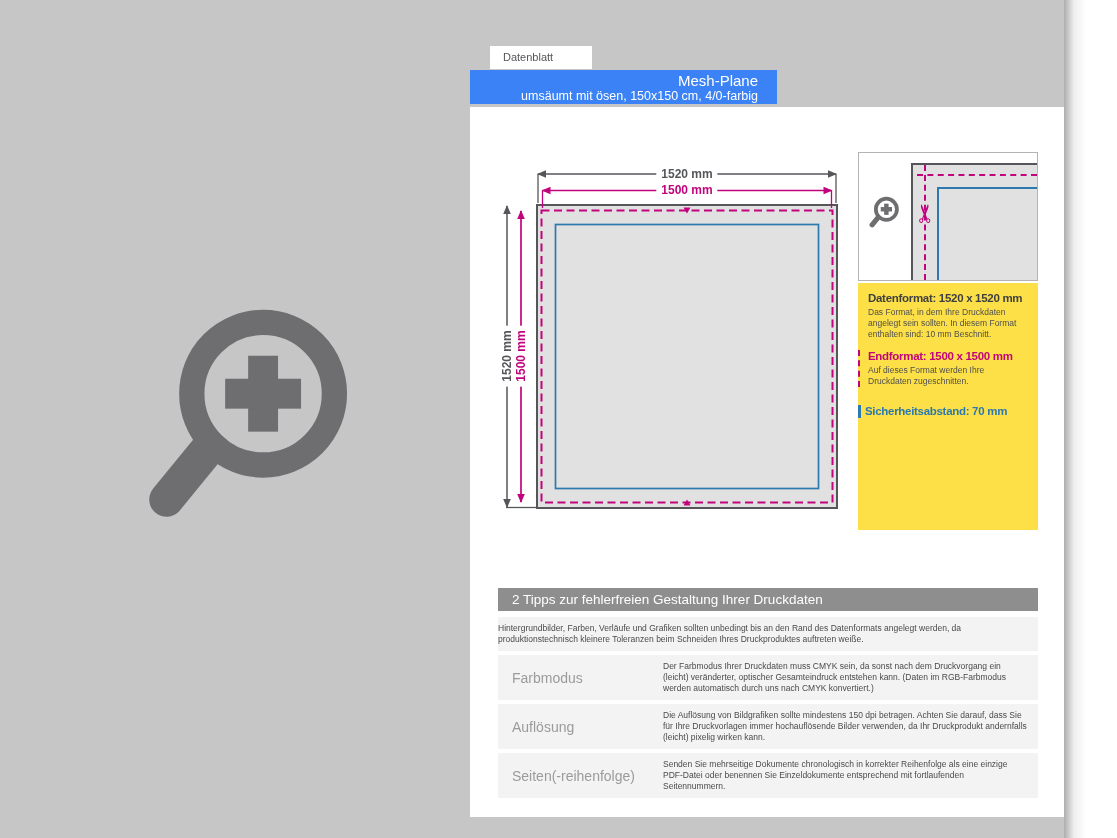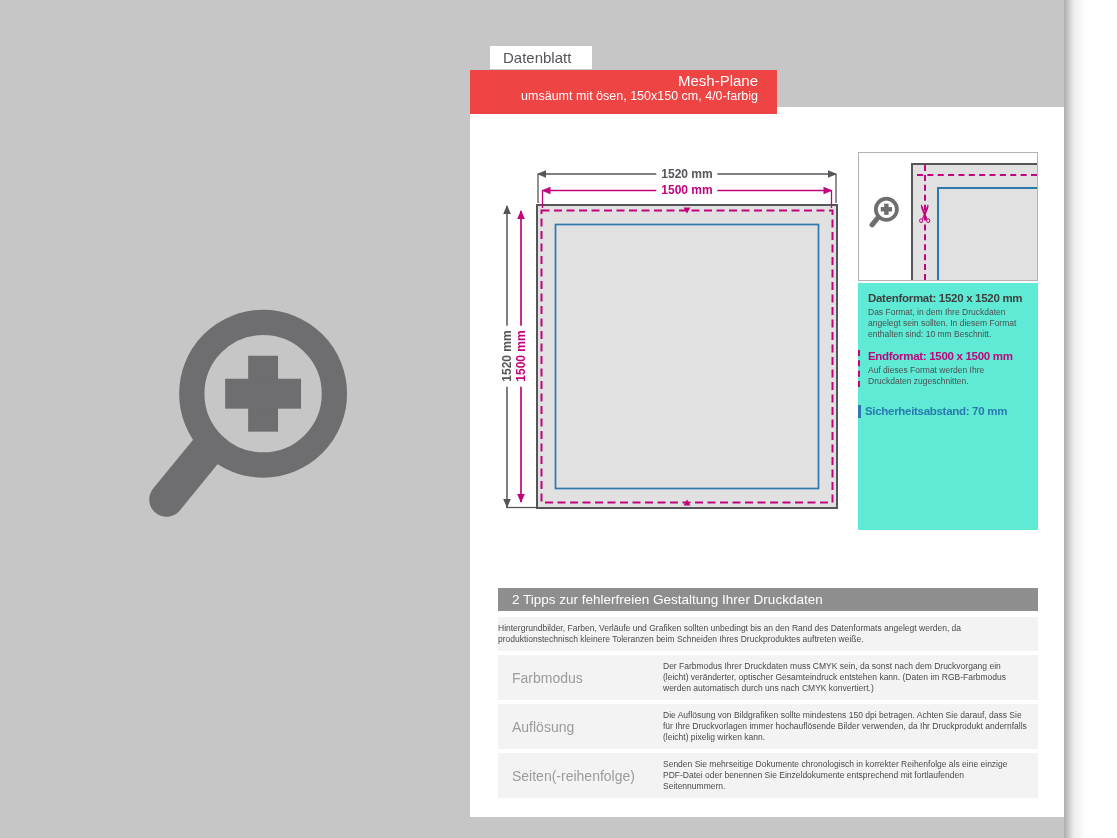--- a/index.html
+++ b/index.html
@@ -7,22 +7,22 @@
          font-family:"Liberation Sans","DejaVu Sans",sans-serif;background:#fff;}
 
   
   .left-panel{position:absolute;left:0;top:0;width:470px;height:838px;background:#c6c6c6;}
   .big-zoom{position:absolute;left:132px;top:298px;width:230px;height:242px;}
 
   
   .page{position:absolute;left:470px;top:0;width:594px;height:838px;background:#fff;}
   .banner{position:absolute;left:0;top:0;width:594px;height:107px;background:#c6c6c6;}
   .datenblatt{position:absolute;left:20px;top:46px;width:102px;height:23px;background:#fff;
-              color:#55565a;font-size:15px;line-height:23px;padding-left:13px;box-sizing:border-box;}
-  .product-bar{position:absolute;left:0;top:70px;width:307px;height:44px;background:#ef4444;
+              color:#55565a;font-size:11px;line-height:23px;padding-left:13px;box-sizing:border-box;}
+  .product-bar{position:absolute;left:0;top:70px;width:307px;height:34px;background:#3b82f6;
                color:#fff;text-align:right;padding:2px 19px 0 0;box-sizing:border-box;}
   .product-title{font-size:15px;line-height:17px;}
   .product-subtitle{font-size:12.5px;line-height:14px;}
 
   
   .diagram-svg{position:absolute;left:0;top:0;width:594px;height:838px;}
   .dim-label{position:absolute;background:#fff;font-weight:bold;font-size:12px;
              padding:0 5px;white-space:nowrap;transform:translate(-50%,-50%);}
   .dim-label.vert{transform:translate(-50%,-50%) rotate(-90deg);}
   .c-gray{color:#55565a;} .c-mag{color:#c1047d;}
@@ -34,21 +34,21 @@
              border-top:2px solid #55565a;border-left:2px solid #55565a;}
   .mini-dash-h{position:absolute;left:58px;top:21px;right:0;border-top:2px dashed #c1047d;}
   .mini-dash-v{position:absolute;left:65px;top:12px;bottom:0;border-left:2px dashed #c1047d;}
   .mini-blue-h{position:absolute;left:78px;top:34px;right:0;border-top:2px solid #2b79ae;}
   .mini-blue-v{position:absolute;left:78px;top:34px;bottom:0;border-left:2px solid #2b79ae;}
   .scissors{position:absolute;left:52px;top:46px;width:28px;text-align:center;font-size:25px;
             color:#c1047d;transform:rotate(-90deg);font-family:"DejaVu Sans",sans-serif;}
   .small-zoom{position:absolute;left:8px;top:42px;width:34px;height:36px;}
 
   
-  .info-box{position:absolute;left:388px;top:283px;width:180px;height:247px;background:#5eead4;
+  .info-box{position:absolute;left:388px;top:283px;width:180px;height:247px;background:#fde047;
             box-sizing:border-box;padding:9px 8px 9px 10px;color:#4f4f4f;
             font-size:8.5px;line-height:10.8px;}
   .info-sec h4{margin:0 0 2px 0;font-size:11.5px;letter-spacing:-0.3px;line-height:13px;}
   .info-sec p{margin:0 0 8px 0;}
   .info-sec p:last-child{margin-bottom:0;}
   .sec-datenformat h4{color:#3f3f3f;}
   .sec-endformat{margin-top:11px;margin-left:-10px;padding-left:8px;border-left:2px dashed #c1047d;}
   .sec-endformat h4{color:#c1047d;}
   .sec-sicherheit{margin-top:18px;margin-left:-10px;padding-left:4px;border-left:3px solid #2b79ae;}
   .sec-sicherheit h4{color:#2b79ae;}

